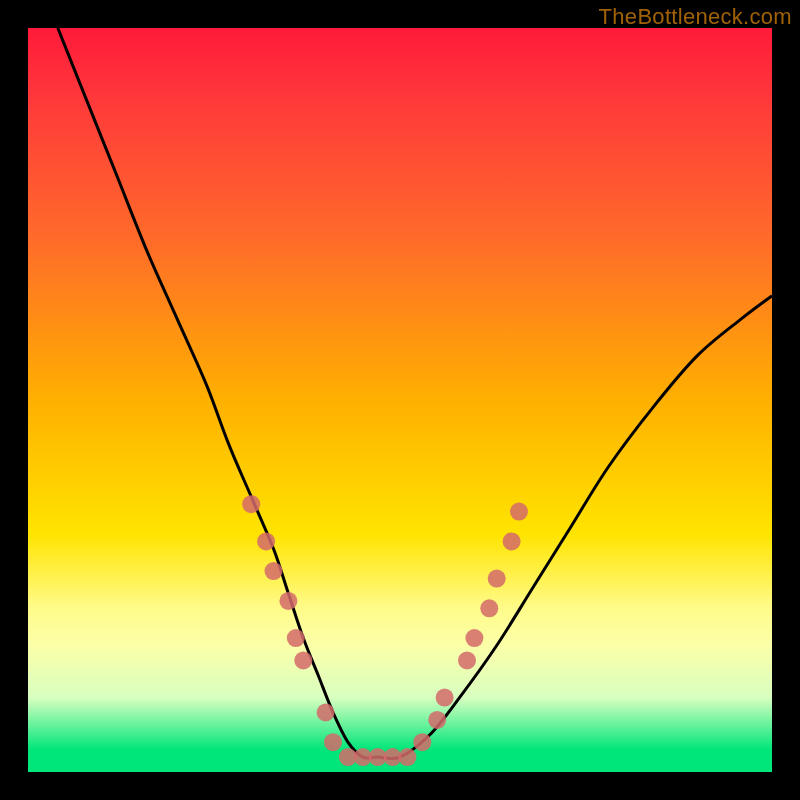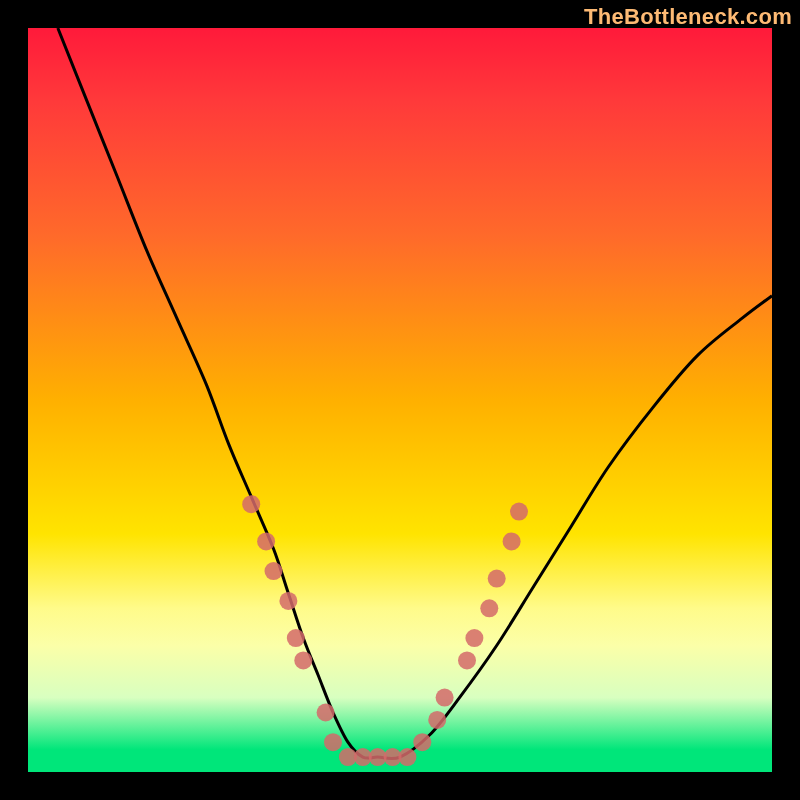--- a/index.html
+++ b/index.html
@@ -35,23 +35,23 @@
       #fbffa8 83%,
       #d8ffc0 90%,
       #00e67a 97%,
       #00e67a 100%
     );
   }
   .watermark {
     position: absolute;
     top: 4px;
     right: 8px;
-    color: #fdba74;
+    color: #a16207;
     font-size: 22px;
-    font-weight: 700;
+    font-weight: 400;
     letter-spacing: 0.3px;
     z-index: 10;
   }
   svg {
     position: absolute;
     left: 0;
     top: 0;
   }
 </style>
 </head>

